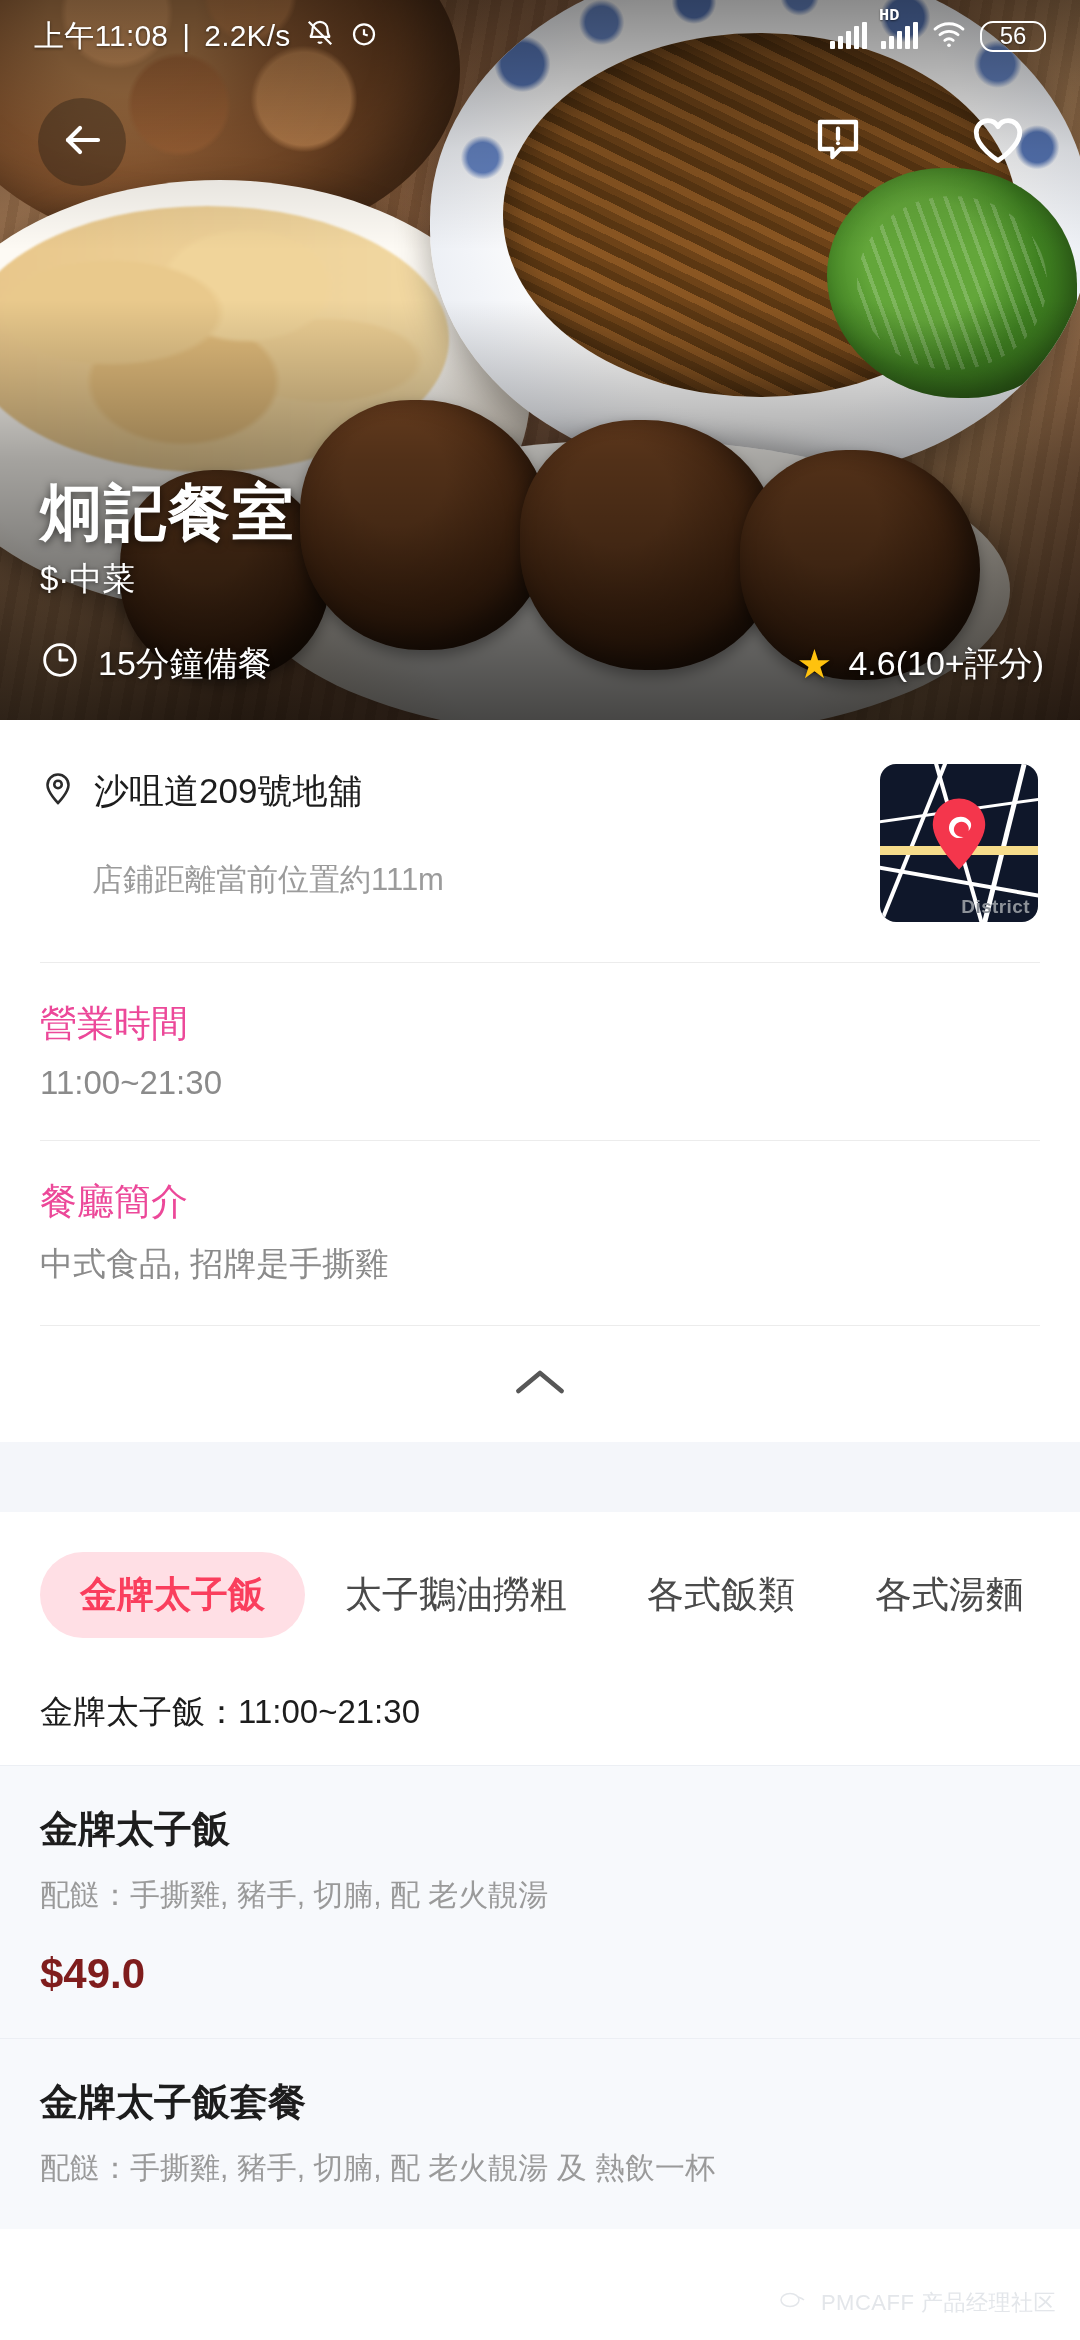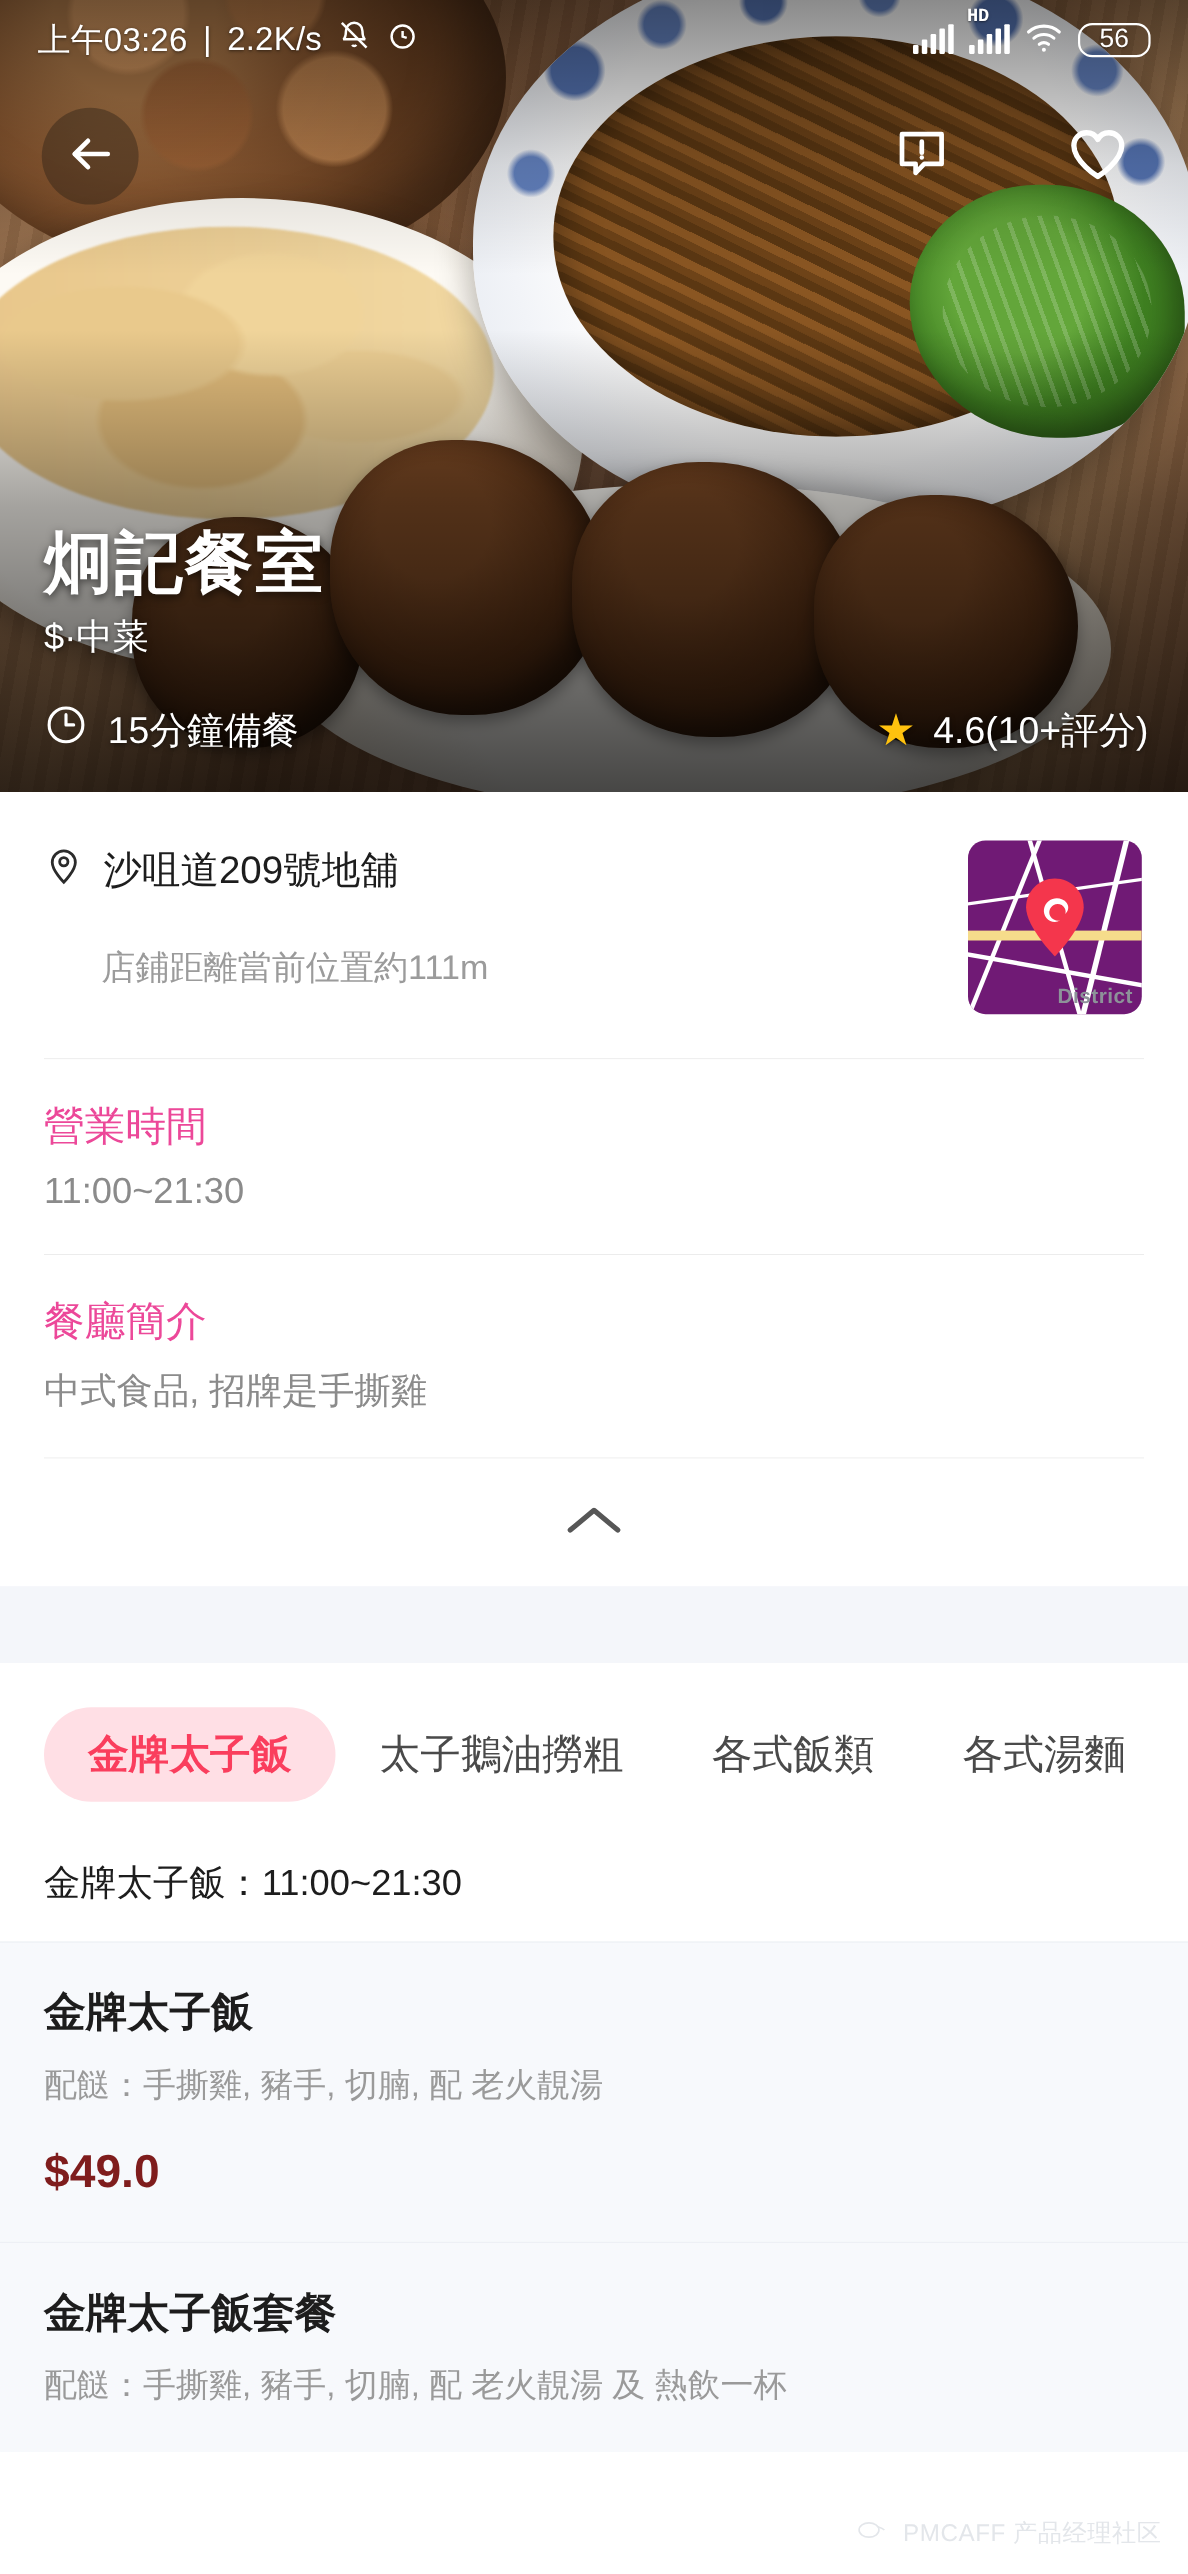--- a/index.html
+++ b/index.html
@@ -201,21 +201,21 @@
   .addr-row{
     display:flex; align-items:flex-start; justify-content:space-between;
     padding:44px 0 40px;
   }
   .addr-left{ flex:1; padding-top:4px; }
   .addr-line{ display:flex; align-items:center; gap:18px; font-size:35px; color:#1d1d1d; }
   .addr-dist{ margin-top:44px; margin-left:52px; font-size:31px; color:#9b9b9b; }
 
   .map-thumb{
     width:158px; height:158px; border-radius:16px; overflow:hidden; position:relative;
-    background:#701a75; flex:0 0 auto; margin-right:2px;
+    background:#0f172a; flex:0 0 auto; margin-right:2px;
   }
   .map-roads{ position:absolute; inset:0; }
   .map-yellow{
     position:absolute; left:0; top:52%; width:100%; height:9px; background:#f6dc8b;
   }
   .rd{ position:absolute; background:#ffffff; }
   .map-pin{
     position:absolute; left:50%; top:44%; transform:translate(-50%,-50%);
     width:62px; height:74px;
   }
@@ -283,21 +283,21 @@
     <div class="trotter t1"></div>
     <div class="trotter t2"></div>
     <div class="trotter t3"></div>
   </div>
 
   <div class="hero-shade-top"></div>
   <div class="hero-shade-bottom"></div>
 
   <div class="statusbar">
     <div class="sb-left">
-      <span>上午03:26</span>
+      <span>上午11:08</span>
       <span>|</span>
       <span>2.2K/s</span>
       <span>
         <svg width="30" height="30" viewBox="0 0 24 24" fill="none" stroke="#fff" stroke-width="1.8">
           <path d="M6 9a6 6 0 0 1 12 0c0 5 2 6 2 6H4s2-1 2-6z"></path>
           <path d="M10.5 19a1.8 1.8 0 0 0 3 0"></path>
           <line x1="3" y1="3" x2="21" y2="21"></line>
         </svg>
       </span>
       <span>

